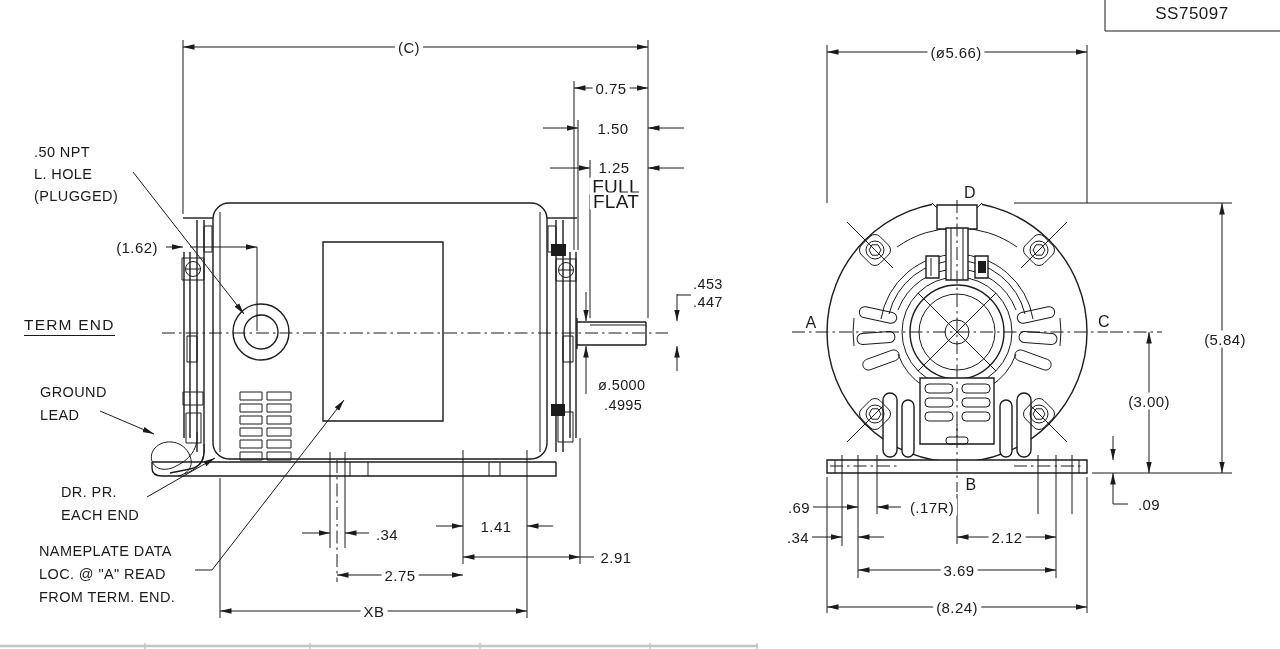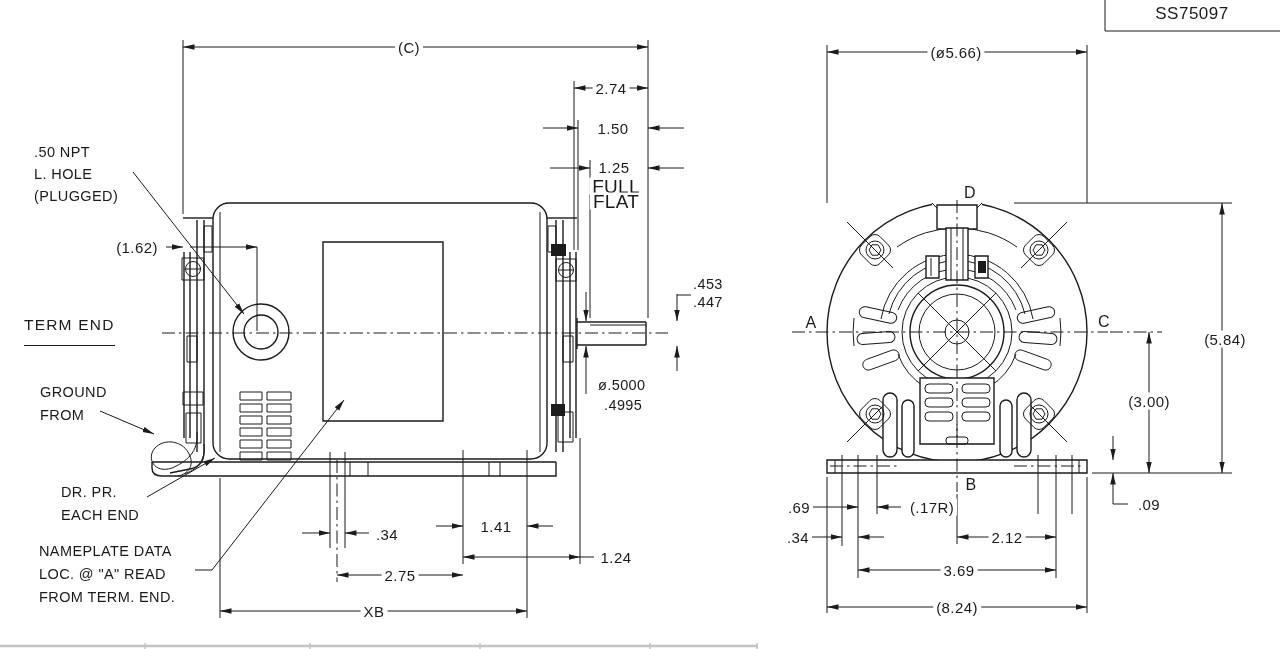--- a/index.html
+++ b/index.html
@@ -16,21 +16,21 @@
   .erase{fill:#fff;stroke:none;}
   .gray{stroke:#c4c4c4;}
   .lbl{position:absolute;transform:translate(-50%,-50%);background:#fff;padding:0 3px;
        font-size:15px;letter-spacing:.4px;white-space:nowrap;line-height:17px;}
   .nobg{background:transparent;padding:0;font-size:16px;}
   .sm{font-size:19px;letter-spacing:.3px;}
   .note{position:absolute;font-size:14.5px;letter-spacing:.4px;white-space:nowrap;line-height:23px;}
   .tight{line-height:18px;}
   .mid{line-height:20px;}
   .npt{line-height:22px;}
-  .underl{border-bottom:1.6px solid #1b1b1b;padding-bottom:12px;letter-spacing:1.2px;font-size:15.5px;}
+  .underl{border-bottom:1.6px solid #1b1b1b;padding-bottom:2px;letter-spacing:1.2px;font-size:15.5px;}
   .dwgno{position:absolute;transform:translate(-50%,-50%);font-size:17px;letter-spacing:.5px;}
 </style>
 </head>
 <body>
 
 <div id="stage">
 
 <svg width="1280" height="649" viewBox="0 0 1280 649">
   <defs>
     <marker id="ae" markerUnits="userSpaceOnUse" markerWidth="13" markerHeight="7" refX="11.5" refY="3.5" orient="auto">
@@ -309,29 +309,29 @@
     <line class="gray" x1="310" y1="643" x2="310" y2="649" stroke-width="1.5"></line>
     <line class="gray" x1="480" y1="643" x2="480" y2="649" stroke-width="1.5"></line>
     <line class="gray" x1="650" y1="643" x2="650" y2="649" stroke-width="1.5"></line>
     <line class="gray" x1="757" y1="643" x2="757" y2="649" stroke-width="1.5"></line>
   </g>
 </svg>
 
   <div class="dwgno" style="left:1192px;top:14px;">SS75097</div>
 
   <div class="lbl" style="left:409px;top:47px;">(C)</div>
-  <div class="lbl" style="left:611px;top:88px;">2.74</div>
+  <div class="lbl" style="left:611px;top:88px;">0.75</div>
   <div class="lbl" style="left:613px;top:128px;">1.50</div>
   <div class="lbl" style="left:614px;top:167px;">1.25</div>
   <div class="lbl sm" style="left:616px;top:186px;">FULL</div>
   <div class="lbl sm" style="left:616px;top:201px;">FLAT</div>
   <div class="lbl" style="left:137px;top:247px;">(1.62)</div>
   <div class="lbl" style="left:387px;top:534px;">.34</div>
   <div class="lbl" style="left:496px;top:526px;">1.41</div>
-  <div class="lbl" style="left:616px;top:557px;">1.24</div>
+  <div class="lbl" style="left:616px;top:557px;">2.91</div>
   <div class="lbl" style="left:400px;top:575px;">2.75</div>
   <div class="lbl" style="left:374px;top:611px;">XB</div>
 
   <div class="note tight" style="left:693px;top:275px;">
     <div>.453</div>
     <div>.447</div>
   </div>
   <div class="note mid" style="left:598px;top:375px;">
     <div>ø.5000</div>
     <div style="padding-left:6px;">.4995</div>
@@ -340,21 +340,21 @@
   <div class="note npt" style="left:34px;top:141px;">
     <div>.50 NPT</div>
     <div>L. HOLE</div>
     <div>(PLUGGED)</div>
   </div>
   <div class="note" style="left:24px;top:313px;">
     <span class="underl">TERM END</span>
   </div>
   <div class="note" style="left:40px;top:381px;">
     <div>GROUND</div>
-    <div>FROM</div>
+    <div>LEAD</div>
   </div>
   <div class="note" style="left:61px;top:481px;">
     <div>DR. PR.</div>
     <div>EACH END</div>
   </div>
   <div class="note" style="left:39px;top:540px;">
     <div>NAMEPLATE DATA</div>
     <div>LOC. @ "A" READ</div>
     <div>FROM TERM. END.</div>
   </div>

